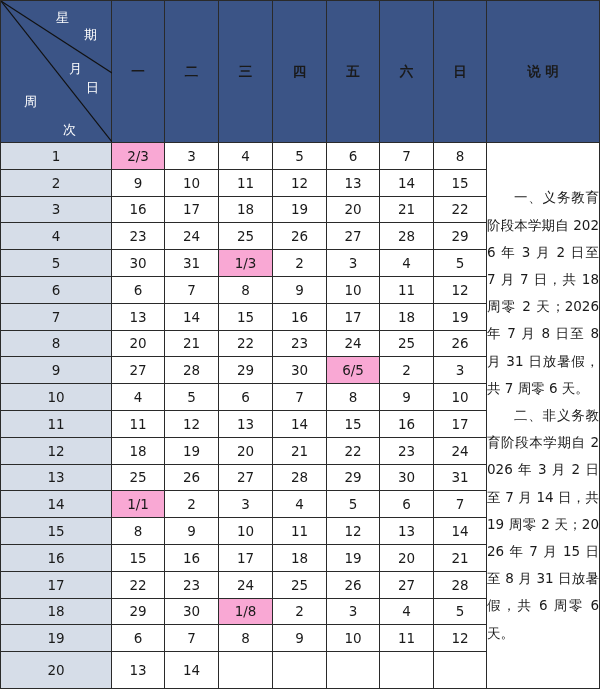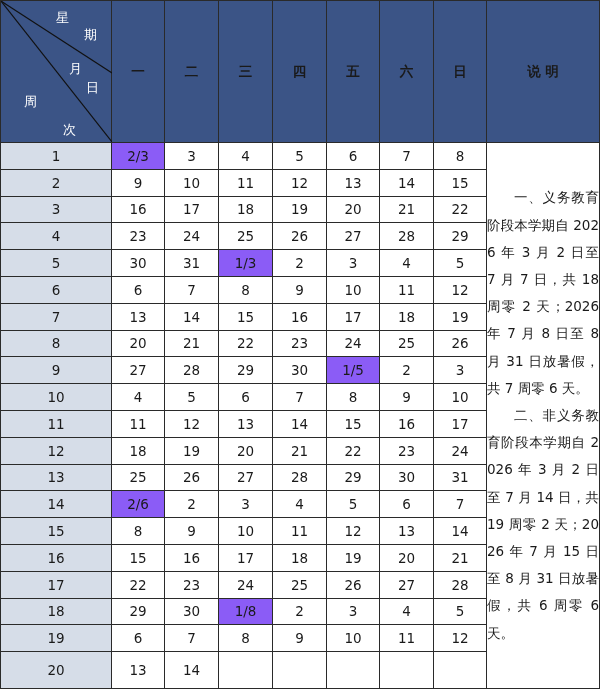--- a/index.html
+++ b/index.html
@@ -35,21 +35,21 @@
   th.corner span {
     position: absolute;
     font-size: 13px;
     color: #ffffff;
   }
   td.wk {
     background: #d6dde8;
     height: 25.8px;
     font-size: 14px;
   }
-  td.hl { background: #8b5cf6; }
+  td.hl { background: #f9a8d4; }
   td.desc {
     vertical-align: top;
     text-align: left;
     font-size: 13px;
     line-height: 27.2px;
     padding: 24px 4px 0 6px;
     color: #1a1a1a;
     word-break: break-all;
   }
   td.desc p { margin: 0; text-indent: 2em; text-align: justify; }
@@ -178,21 +178,21 @@
         <td>24</td>
         <td>25</td>
         <td>26</td>
       </tr>
       <tr>
         <td class="wk">9</td>
         <td>27</td>
         <td>28</td>
         <td>29</td>
         <td>30</td>
-        <td class="hl">1/5</td>
+        <td class="hl">6/5</td>
         <td>2</td>
         <td>3</td>
       </tr>
       <tr>
         <td class="wk">10</td>
         <td>4</td>
         <td>5</td>
         <td>6</td>
         <td>7</td>
         <td>8</td>
@@ -224,21 +224,21 @@
         <td>25</td>
         <td>26</td>
         <td>27</td>
         <td>28</td>
         <td>29</td>
         <td>30</td>
         <td>31</td>
       </tr>
       <tr>
         <td class="wk">14</td>
-        <td class="hl">2/6</td>
+        <td class="hl">1/1</td>
         <td>2</td>
         <td>3</td>
         <td>4</td>
         <td>5</td>
         <td>6</td>
         <td>7</td>
       </tr>
       <tr>
         <td class="wk">15</td>
         <td>8</td>

